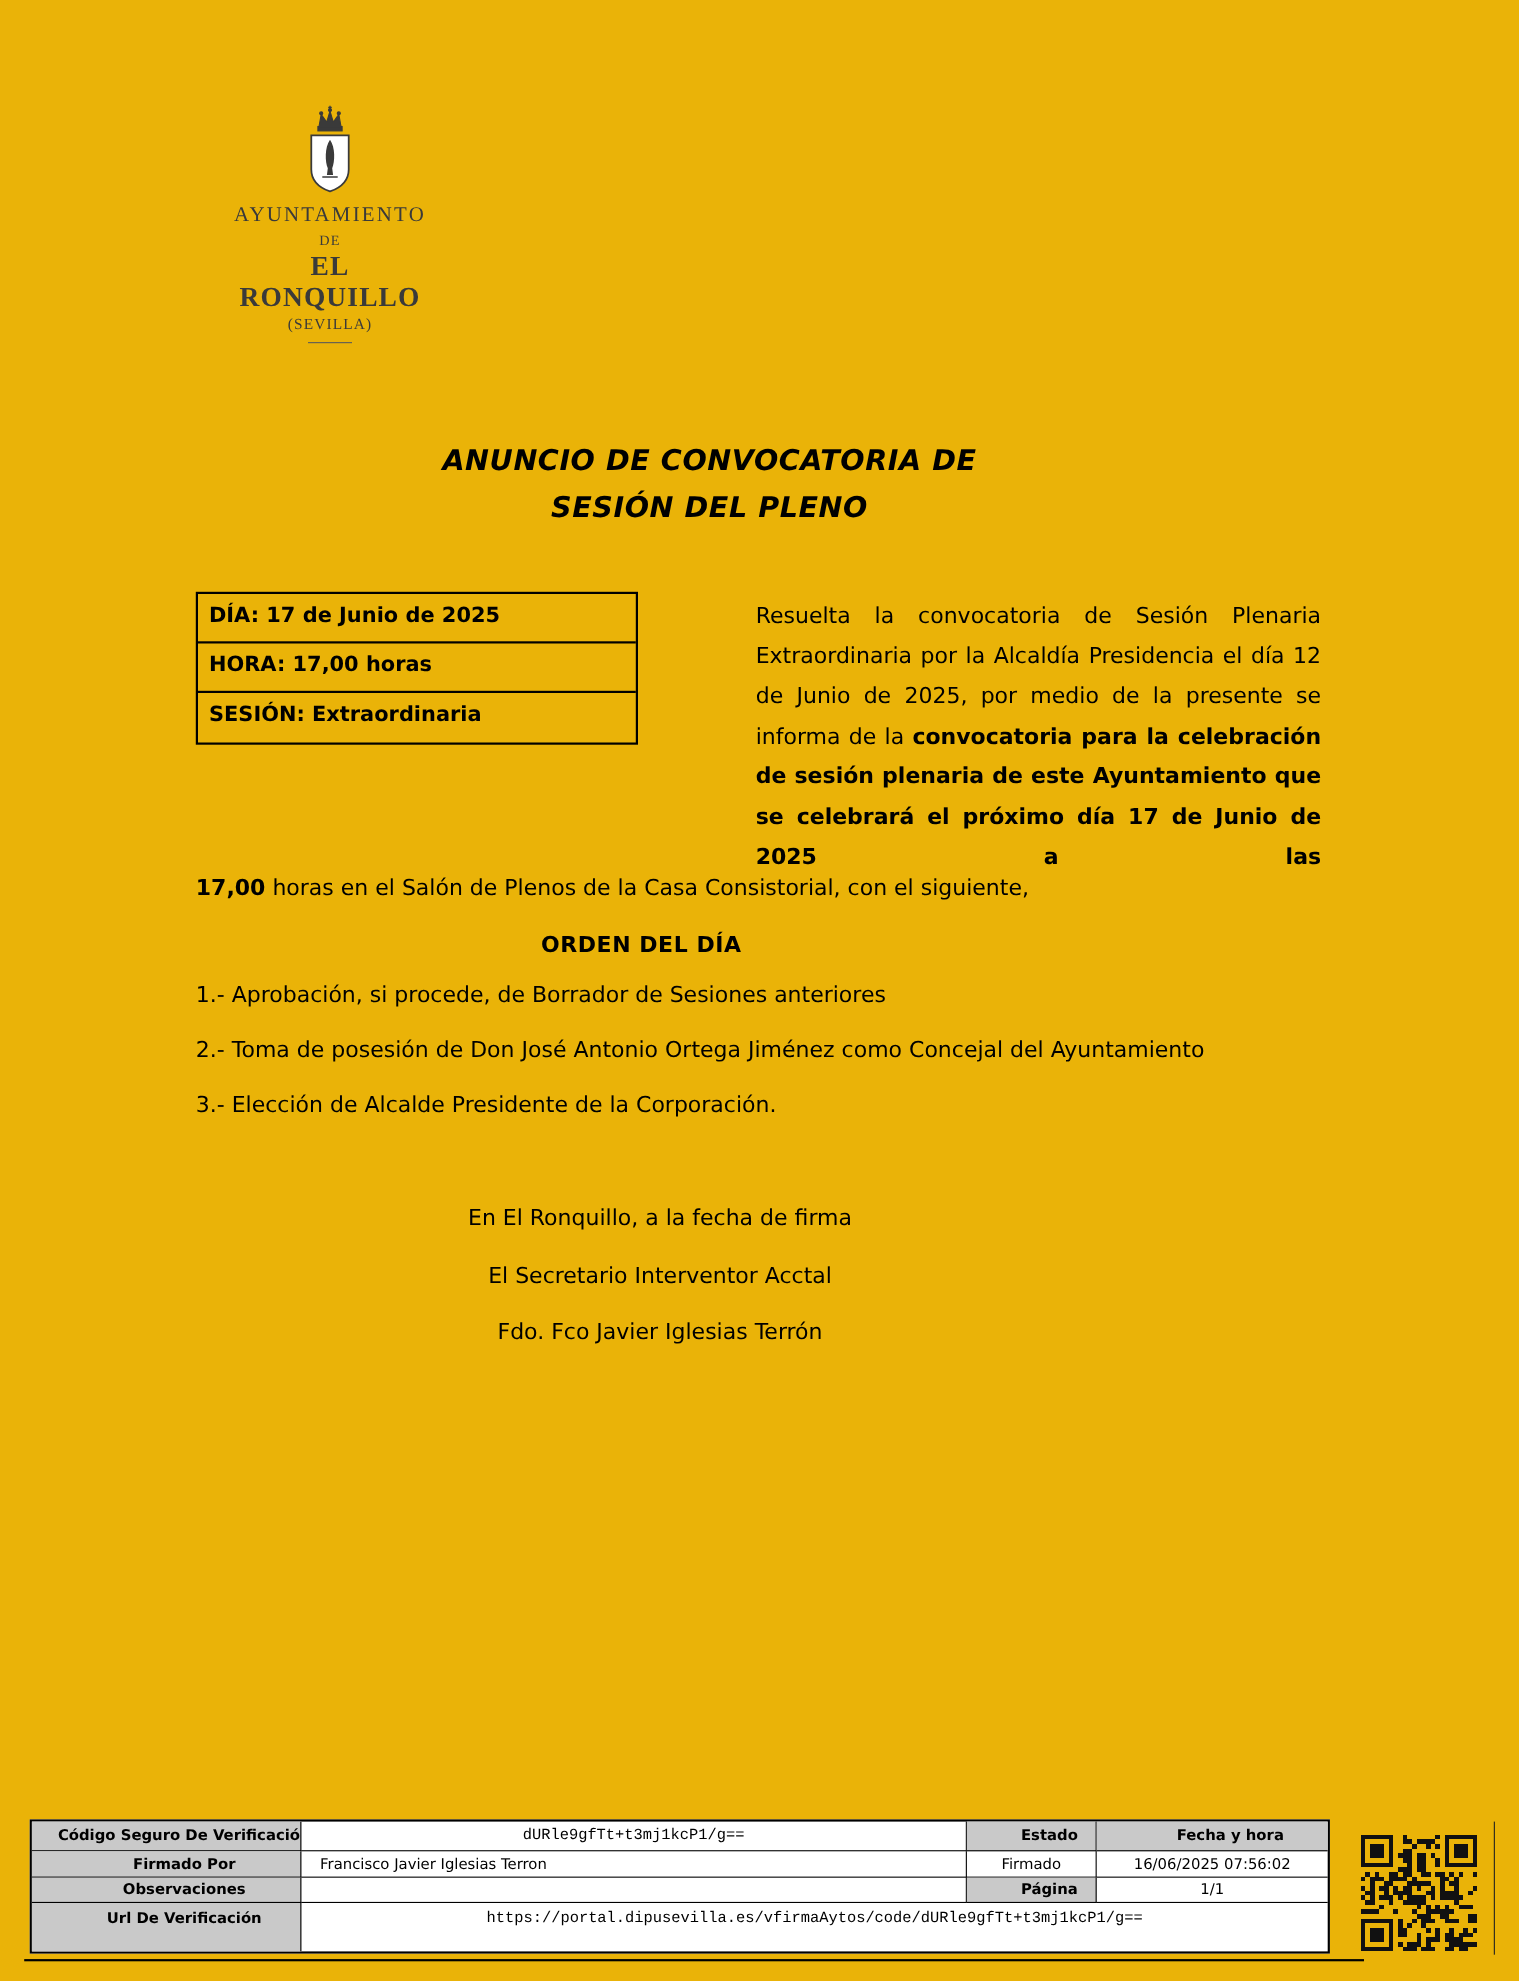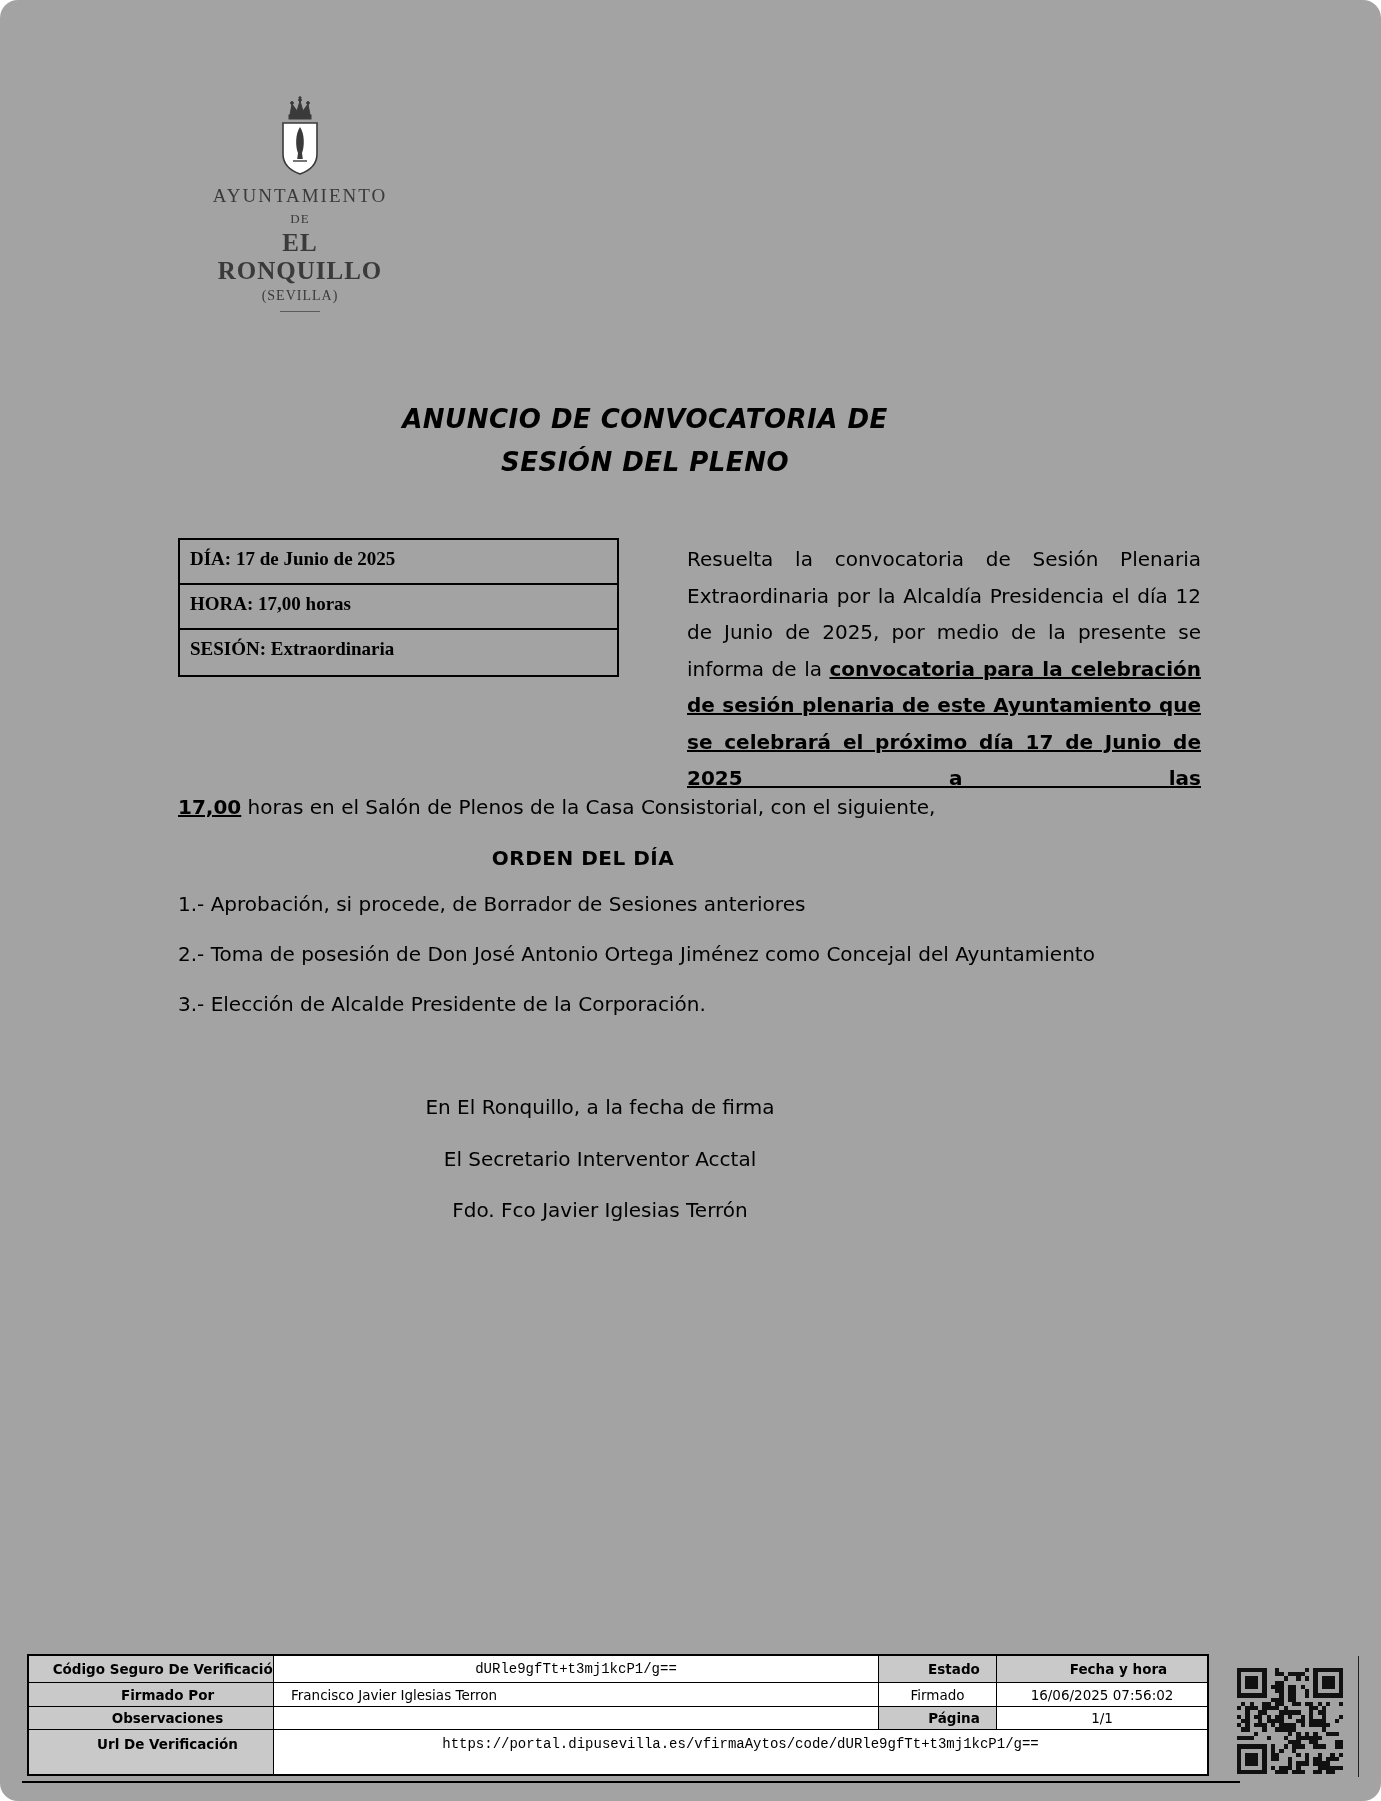--- a/index.html
+++ b/index.html
@@ -1,23 +1,22 @@
 <!DOCTYPE html>
 <html><head>
 <meta charset="utf-8">
 <style>
   html,body{margin:0;padding:0;background:#ffffff;}
   .page{
     position:relative;
     width:1381px;height:1801px;
-    background:#a3a3a3;
+    background:#eab308;
     font-family:"DejaVu Sans","Liberation Sans",sans-serif;
     color:#000;
     overflow:hidden;
-    border-radius:18px;
   }
   
   .logo{
     position:absolute;left:198px;top:96px;width:204px;
     text-align:center;color:#3a3a3a;
     font-family:"Liberation Serif","DejaVu Serif",serif;
   }
   .logo svg{display:block;margin:0 auto;}
   .logo .l1{font-size:19px;letter-spacing:2px;margin-top:7px;}
   .logo .l2{font-size:13px;margin-top:4px;letter-spacing:1px;}
@@ -25,37 +24,37 @@
   .logo .l4{font-size:14px;margin-top:3px;letter-spacing:1px;}
   .logo .rule{width:40px;height:1px;background:#5a5a5a;margin:7px auto 0 auto;}
   
   .doc-title{
     position:absolute;left:350px;top:350px;width:590px;
     text-align:center;font-size:26px;font-weight:bold;font-style:italic;
     line-height:43px;letter-spacing:0.5px;margin-top:48px;
   }
   
   .info-table{
-    position:absolute;left:178px;top:538px;width:441px;
-    border:2px solid #000;box-sizing:border-box;font-family:Liberation Serif, serif;
+    position:absolute;left:178px;top:538px;width:402px;
+    border:2px solid #000;box-sizing:border-box;
   }
   .info-table .row{
     height:45px;box-sizing:border-box;
     border-bottom:2px solid #000;
     padding:8px 0 0 10px;
     font-size:19px;font-weight:bold;
   }
   .info-table .row:last-child{border-bottom:none;}
   
   .intro-par{
     position:absolute;left:687px;top:541px;width:514px;
     font-size:20px;line-height:36.5px;
     text-align:justify;text-align-last:justify;
   }
-  .intro-par b, .cont-line b{font-weight:bold;text-decoration:underline;}
+  .intro-par b, .cont-line b{font-weight:bold;}
   .cont-line{
     position:absolute;left:178px;top:795px;width:1060px;
     font-size:20px;
   }
   
   .orden-heading{
     position:absolute;left:178px;top:846px;width:810px;
     text-align:center;font-size:20px;font-weight:bold;letter-spacing:0.5px;
   }
   .orden-item{position:absolute;left:178px;font-size:20px;width:1110px;}

